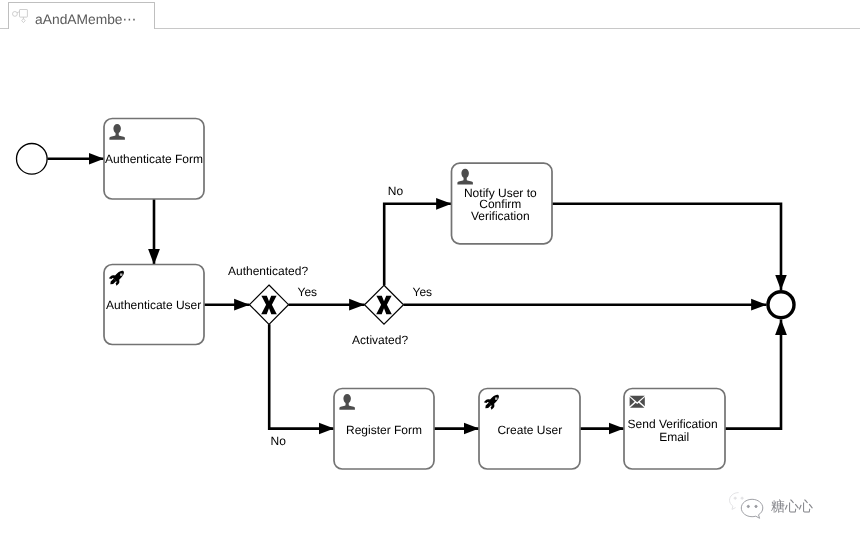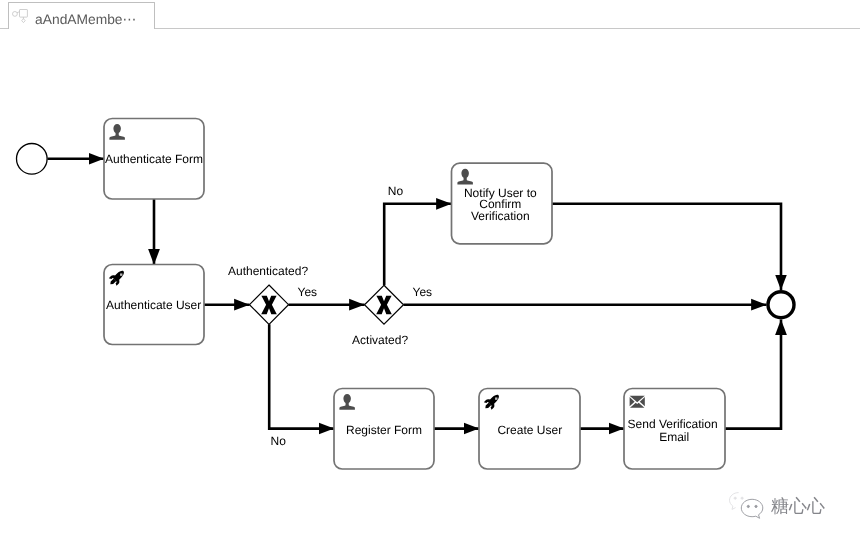--- a/index.html
+++ b/index.html
@@ -12,21 +12,21 @@
   .tab{position:absolute;left:7.5px;top:2px;width:147px;height:26.5px;background:#fff;border:1px solid #bfbfbf;border-bottom:none;border-radius:1px 1px 0 0;box-sizing:border-box;padding-left:47px;}
   .tab-icon{position:absolute;left:3.9px;top:6.2px;width:17px;height:16px;}
   .tab-label{position:absolute;left:26.6px;top:10.2px;font-size:13.8px;line-height:13.8px;color:#5b5b5b;white-space:nowrap;}
   svg.diagram{position:absolute;left:0;top:0;}
   text{font-family:"Liberation Sans",sans-serif;}
   .task-label{font-size:12px;fill:#000;text-anchor:middle;}
   .gw-label{font-size:12px;fill:#000;}
   .edge-label{font-size:12px;fill:#000;}
   .watermark{position:absolute;left:728px;top:488px;display:flex;align-items:flex-start;gap:4px;}
   .wm-icon{width:40px;height:34px;display:block;margin-top:0px;margin-left:-1px;}
-  .wm-text{display:inline-block;font-size:18px;line-height:21px;color:#85868b;font-weight:300;margin-top:8px;}
+  .wm-text{display:inline-block;font-size:14px;line-height:21px;color:#85868b;font-weight:300;margin-top:8px;}
 </style>
 </head>
 <body>
 
 <div class="root">
 
   <div class="tabbar">
     <div class="tabbar-line"></div>
     <div class="tab">
       <span class="tab-icon">

